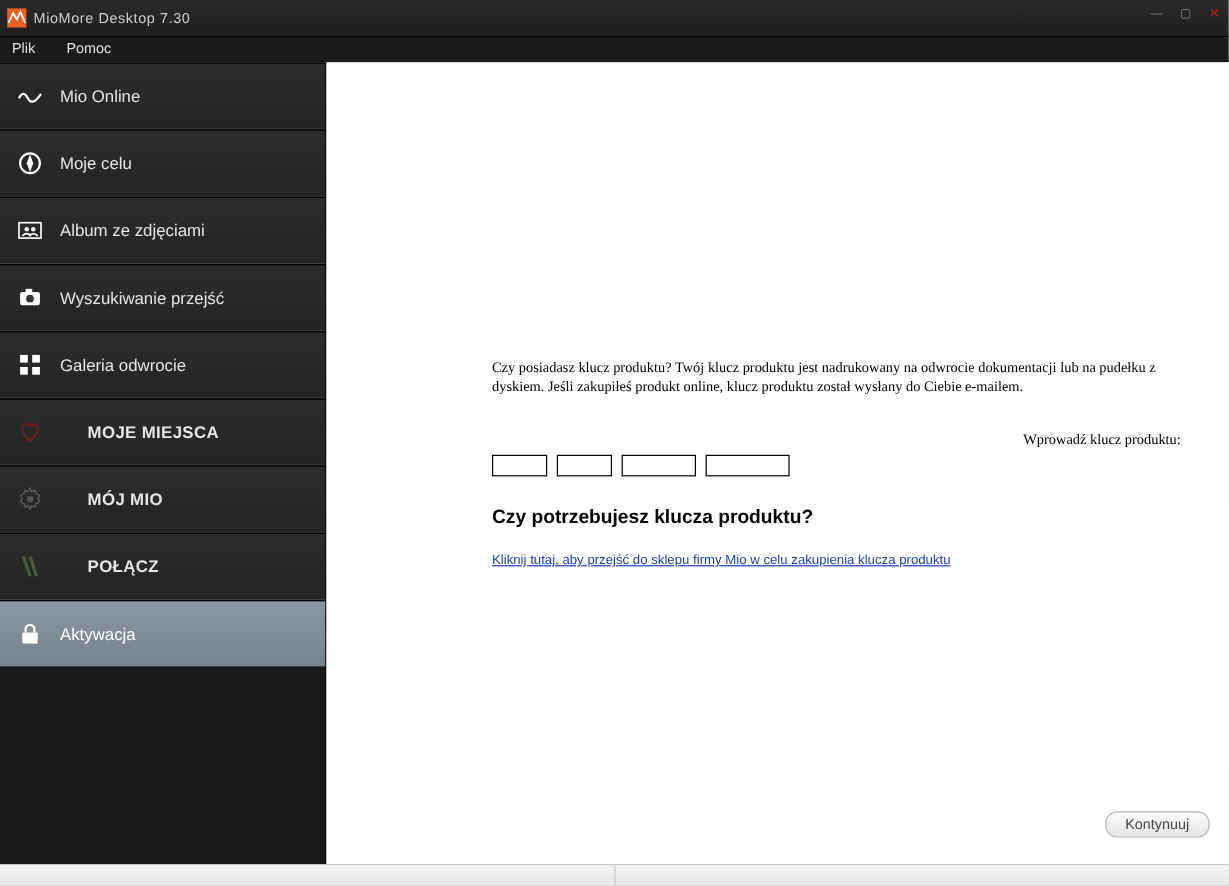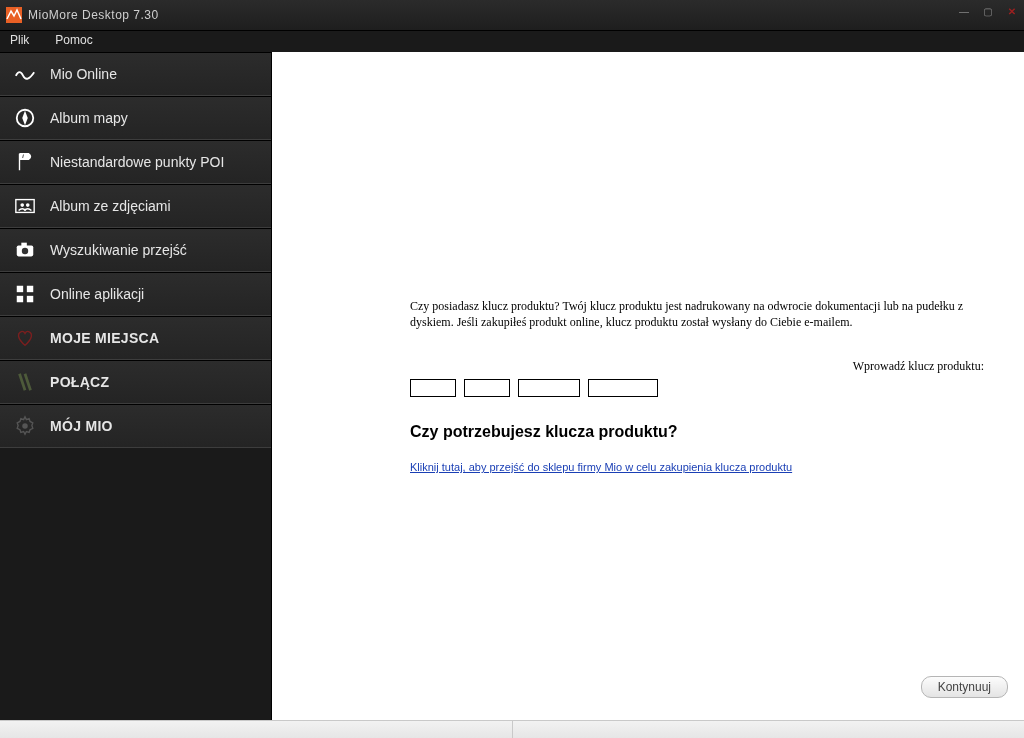--- a/index.html
+++ b/index.html
@@ -12,25 +12,25 @@
   .titlebar .window-controls { position:absolute; right:4px; top:4px; display:flex; gap:8px; align-items:center;}
   .win-btn { width:16px; height:14px; color:#888; font-size:10px; display:flex; align-items:center; justify-content:center; cursor:pointer;}
   .win-btn.close { color:#9e2020; font-weight:bold;}
   
   .menubar { height:22px; background:#1a1a1a; color:#e0e0e0; display:flex; font-size:12px; padding:0 4px; gap:14px; border-top:1px solid #000;}
   .menubar .menu-item { padding:2px 6px; cursor:pointer; }
   
   .body-row { flex:1 1 auto; display:flex; min-height:0;}
   
   .sidebar { width:272px; background:#1a1a1a; display:flex; flex-direction:column; border-right:1px solid #000;}
-  .side-item { height:44px; display:flex; align-items:center; padding:0 10px 0 12px; color:#e6e6e6; font-size:14px; border-bottom:1px solid #3d3d3d; border-top:1px solid #000; background:linear-gradient(#2c2c2c,#242424); cursor:pointer; gap:12px;}
+  .side-item { height:56px; display:flex; align-items:center; padding:0 10px 0 12px; color:#e6e6e6; font-size:14px; border-bottom:1px solid #3d3d3d; border-top:1px solid #000; background:linear-gradient(#2c2c2c,#242424); cursor:pointer; gap:12px;}
   .side-item .icon { width:26px; height:26px; display:flex; align-items:center; justify-content:center; color:#ddd;}
   .side-item .icon svg { width:22px; height:22px; }
   .side-item .label {}
-  .side-item.bold .label { font-weight:700; letter-spacing:0.3px;}
+  .side-item.bold .label { font-weight:700; letter-spacing:0.3px;margin-left:23px;}
   .side-item.active { background:linear-gradient(#8a97a3,#77838e); color:#fff;}
   .side-item.active .icon { color:#fff;}
   .sidebar-rest { flex:1; background:#1a1a1a; }
   
   .content { flex:1; background:#fff; position:relative; padding:0; }
   .content-inner { position:absolute; left:138px; top:246px; right:40px; font-family: Georgia, 'Times New Roman', serif; color:#000; font-size:12px; line-height:1.35;}
   .content-inner p { margin-bottom:4px; }
   .field-label { margin-top:28px; margin-bottom:4px;text-align:right;}
   .key-fields { display:flex; gap:8px; margin-bottom:24px;}
   .key-fields input { height:18px; border:1px solid #000; font-family:inherit; font-size:12px; padding:0 2px; background:#fff;}
@@ -82,32 +82,23 @@
       </div>
 
 
       <div class="side-item">
         <span class="icon">
           <svg viewBox="0 0 24 24">
               <circle cx="12" cy="12" r="9" stroke="#fff" stroke-width="2" fill="none"></circle>
               <path d="M12 4 L15 12 L12 20 L9 12 Z" fill="#fff"></path>
             </svg>
         </span>
-        <span class="label">Album mapy</span>
-      </div>
-
-      <div class="side-item">
-        <span class="icon">
-          <svg viewBox="0 0 24 24">
-              <path d="M6 3 v18 M6 3 h10 q4 3 0 6 h-10" stroke="#fff" stroke-width="1.5" fill="#fff"></path>
-              <text x="9" y="8" font-size="6" fill="#222" font-style="italic" font-weight="bold">i</text>
-            </svg>
-        </span>
-        <span class="label">Niestandardowe punkty POI</span>
-      </div>
+        <span class="label">Moje celu</span>
+      </div>
+
 
       <div class="side-item">
         <span class="icon">
           <svg viewBox="0 0 24 24">
               <rect x="2" y="5" width="20" height="14" stroke="#fff" stroke-width="1.5" fill="none"></rect>
               <circle cx="9" cy="11" r="2" fill="#fff"></circle>
               <circle cx="15" cy="11" r="2" fill="#fff"></circle>
               <path d="M5 17 q4 -4 8 0 M11 17 q4 -4 8 0" stroke="#fff" stroke-width="1.5" fill="none"></path>
             </svg>
         </span>
@@ -127,52 +118,61 @@
 
       <div class="side-item">
         <span class="icon">
           <svg viewBox="0 0 24 24">
               <rect x="3" y="3" width="7" height="7" fill="#fff"></rect>
               <rect x="14" y="3" width="7" height="7" fill="#fff"></rect>
               <rect x="3" y="14" width="7" height="7" fill="#fff"></rect>
               <rect x="14" y="14" width="7" height="7" fill="#fff"></rect>
             </svg>
         </span>
-        <span class="label">Online aplikacji</span>
+        <span class="label">Galeria odwrocie</span>
       </div>
 
       <div class="side-item bold">
         <span class="icon">
           <svg viewBox="0 0 24 24">
               <path d="M12 20 C 4 13 3 7 8 5 C 10.5 4 12 7 12 7 C 12 7 13.5 4 16 5 C 21 7 20 13 12 20 Z" stroke="#7a1f1f" stroke-width="1.5" fill="none"></path>
             </svg>
         </span>
         <span class="label">MOJE MIEJSCA</span>
       </div>
 
-
-      <div class="side-item bold">
-        <span class="icon">
-          <svg viewBox="0 0 24 24">
-              <path d="M6 3 L12 21 M12 3 L18 21" stroke="#4d5a3a" stroke-width="3"></path>
-            </svg>
-        </span>
-        <span class="label">POŁĄCZ</span>
-      </div>
 
       <div class="side-item bold">
         <span class="icon">
           <svg viewBox="0 0 24 24">
               <circle cx="12" cy="12" r="3" fill="#555"></circle>
               <path d="M12 2 l1.5 3 3 -1 1 3 3 1.5 -1 3 1 3 -3 1.5 -1 3 -3 -1 -1.5 3 -1.5 -3 -3 1 -1 -3 -3 -1.5 1 -3 -1 -3 3 -1.5 1 -3 3 1 Z" fill="none" stroke="#555" stroke-width="1.5"></path>
             </svg>
         </span>
         <span class="label">MÓJ MIO</span>
       </div>
 
+      <div class="side-item bold">
+        <span class="icon">
+          <svg viewBox="0 0 24 24">
+              <path d="M6 3 L12 21 M12 3 L18 21" stroke="#4d5a3a" stroke-width="3"></path>
+            </svg>
+        </span>
+        <span class="label">POŁĄCZ</span>
+      </div>
+
+      <div class="side-item active">
+        <span class="icon">
+          <svg viewBox="0 0 24 24">
+              <rect x="5" y="11" width="14" height="10" rx="1" fill="#fff"></rect>
+              <path d="M8 11 V8 a4 4 0 0 1 8 0 V11" stroke="#fff" stroke-width="2" fill="none"></path>
+            </svg>
+        </span>
+        <span class="label">Aktywacja</span>
+      </div>
 
       <div class="sidebar-rest"></div>
     </div>
 
     <div class="content">
       <div class="content-inner">
         <p>Czy posiadasz klucz produktu? Twój klucz produktu jest nadrukowany na odwrocie dokumentacji lub na pudełku z dyskiem. Jeśli zakupiłeś produkt online, klucz produktu został wysłany do Ciebie e-mailem.</p>
 
         <p class="field-label">Wprowadź klucz produktu:</p>
         <div class="key-fields">

